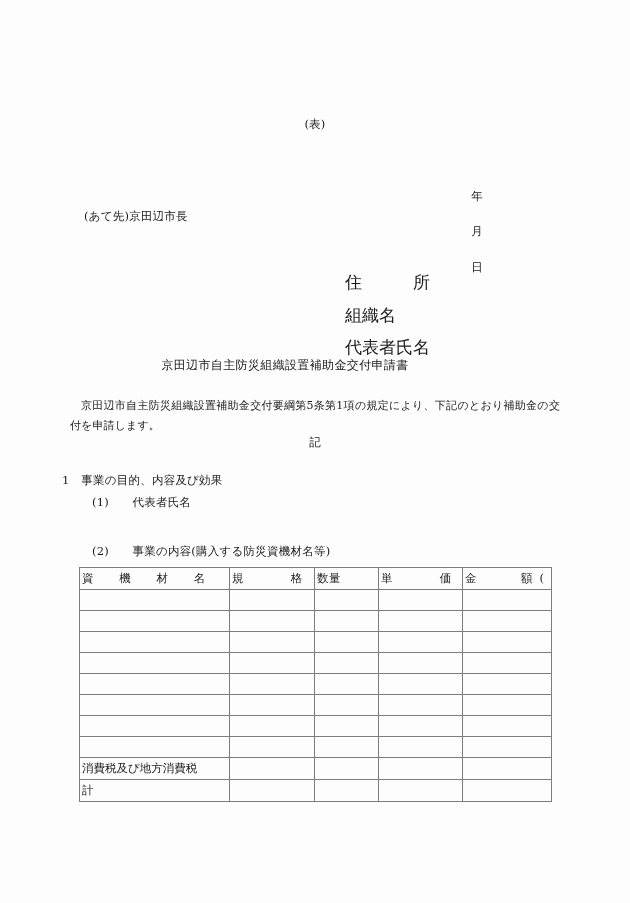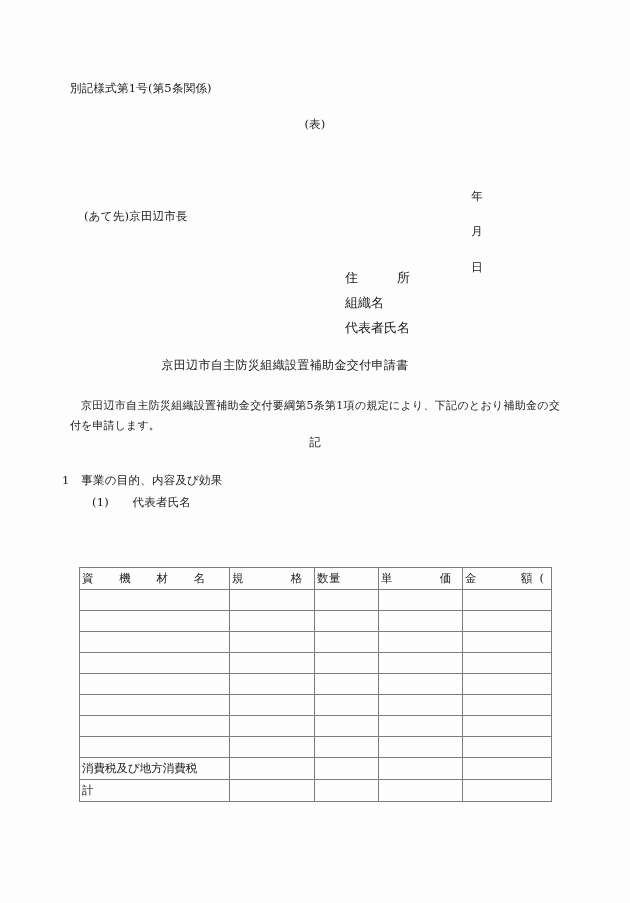--- a/index.html
+++ b/index.html
@@ -36,21 +36,21 @@
   .date-line    { left: 0;     top: 152px; width: 630px; }
   .date-line .inner { display: inline-block; margin-left: 437px; font-family: Liberation Serif, serif; }
   .date-line .sep { display: inline-block; width: 26px; }
 
   .addressee    { left: 84px;  top: 208px; }
 
   .applicant {
     position: absolute;
     left: 345px;
     top: 266px;
-    font-size: 13px;
+    font-size: 17px;
     line-height: 1.92;
   }
   .applicant div { white-space: pre; }
 
   .doc-title {
     left: 0; top: 356px; width: 570px; text-align: center;
     font-size: 12px;
     letter-spacing: 0.03em;
   }
 
@@ -107,21 +107,20 @@
   .sp1 { letter-spacing: 0.62em; padding-left: 0.62em; }
   .sp2 { letter-spacing: 0.70em; padding-left: 0.70em; }
   .sp3 { letter-spacing: 0.05em; }
   .sp4 { letter-spacing: 0.62em; padding-left: 0.62em; }
 </style>
 </head>
 <body>
 
 <div class="page">
 
-  <div class="t form-no">別記様式第1号(第5条関係)</div>
 
   <div class="t side-mark">(表)</div>
 
   <div class="t date-line">
     <span class="inner">
       <span>年</span>
       <span class="sep"></span>
       <span>月</span>
       <span class="sep"></span>
       <span>日</span>
@@ -139,20 +138,21 @@
   <div class="t doc-title">京田辺市自主防災組織設置補助金交付申請書</div>
 
   <div class="body-para">京田辺市自主防災組織設置補助金交付要綱第5条第1項の規定により、下記のとおり補助金の交付を申請します。</div>
 
   <div class="t ki-mark">記</div>
 
   <div class="t item-1"><span>1</span>　<span>事業の目的、内容及び効果</span></div>
 
   <div class="t item-1-1"><span>(1)</span>　　<span>代表者氏名</span></div>
 
+  <div class="t item-1-2"><span>(2)</span>　　<span>事業の内容(購入する防災資機材名等)</span></div>
 
   <div class="tbl-wrap">
     <table class="form-table">
       <colgroup>
         <col class="c-name">
           <col class="c-spec">
           <col class="c-qty">
         <col class="c-unit">
           <col class="c-amt">
       </colgroup>

